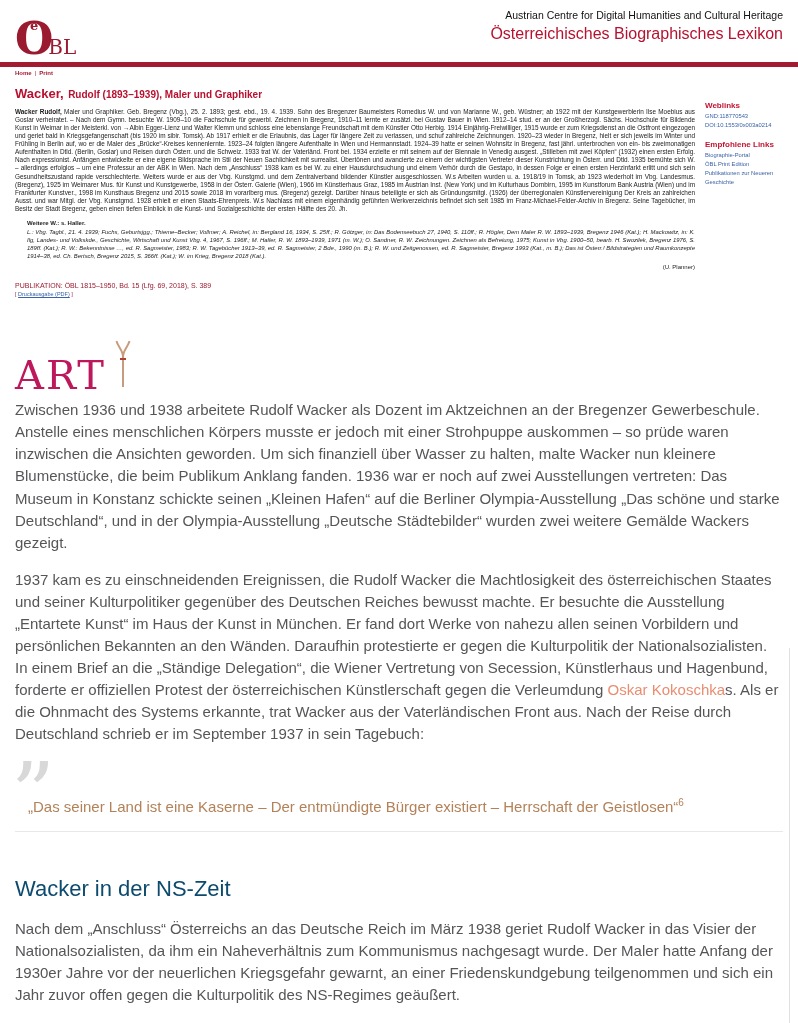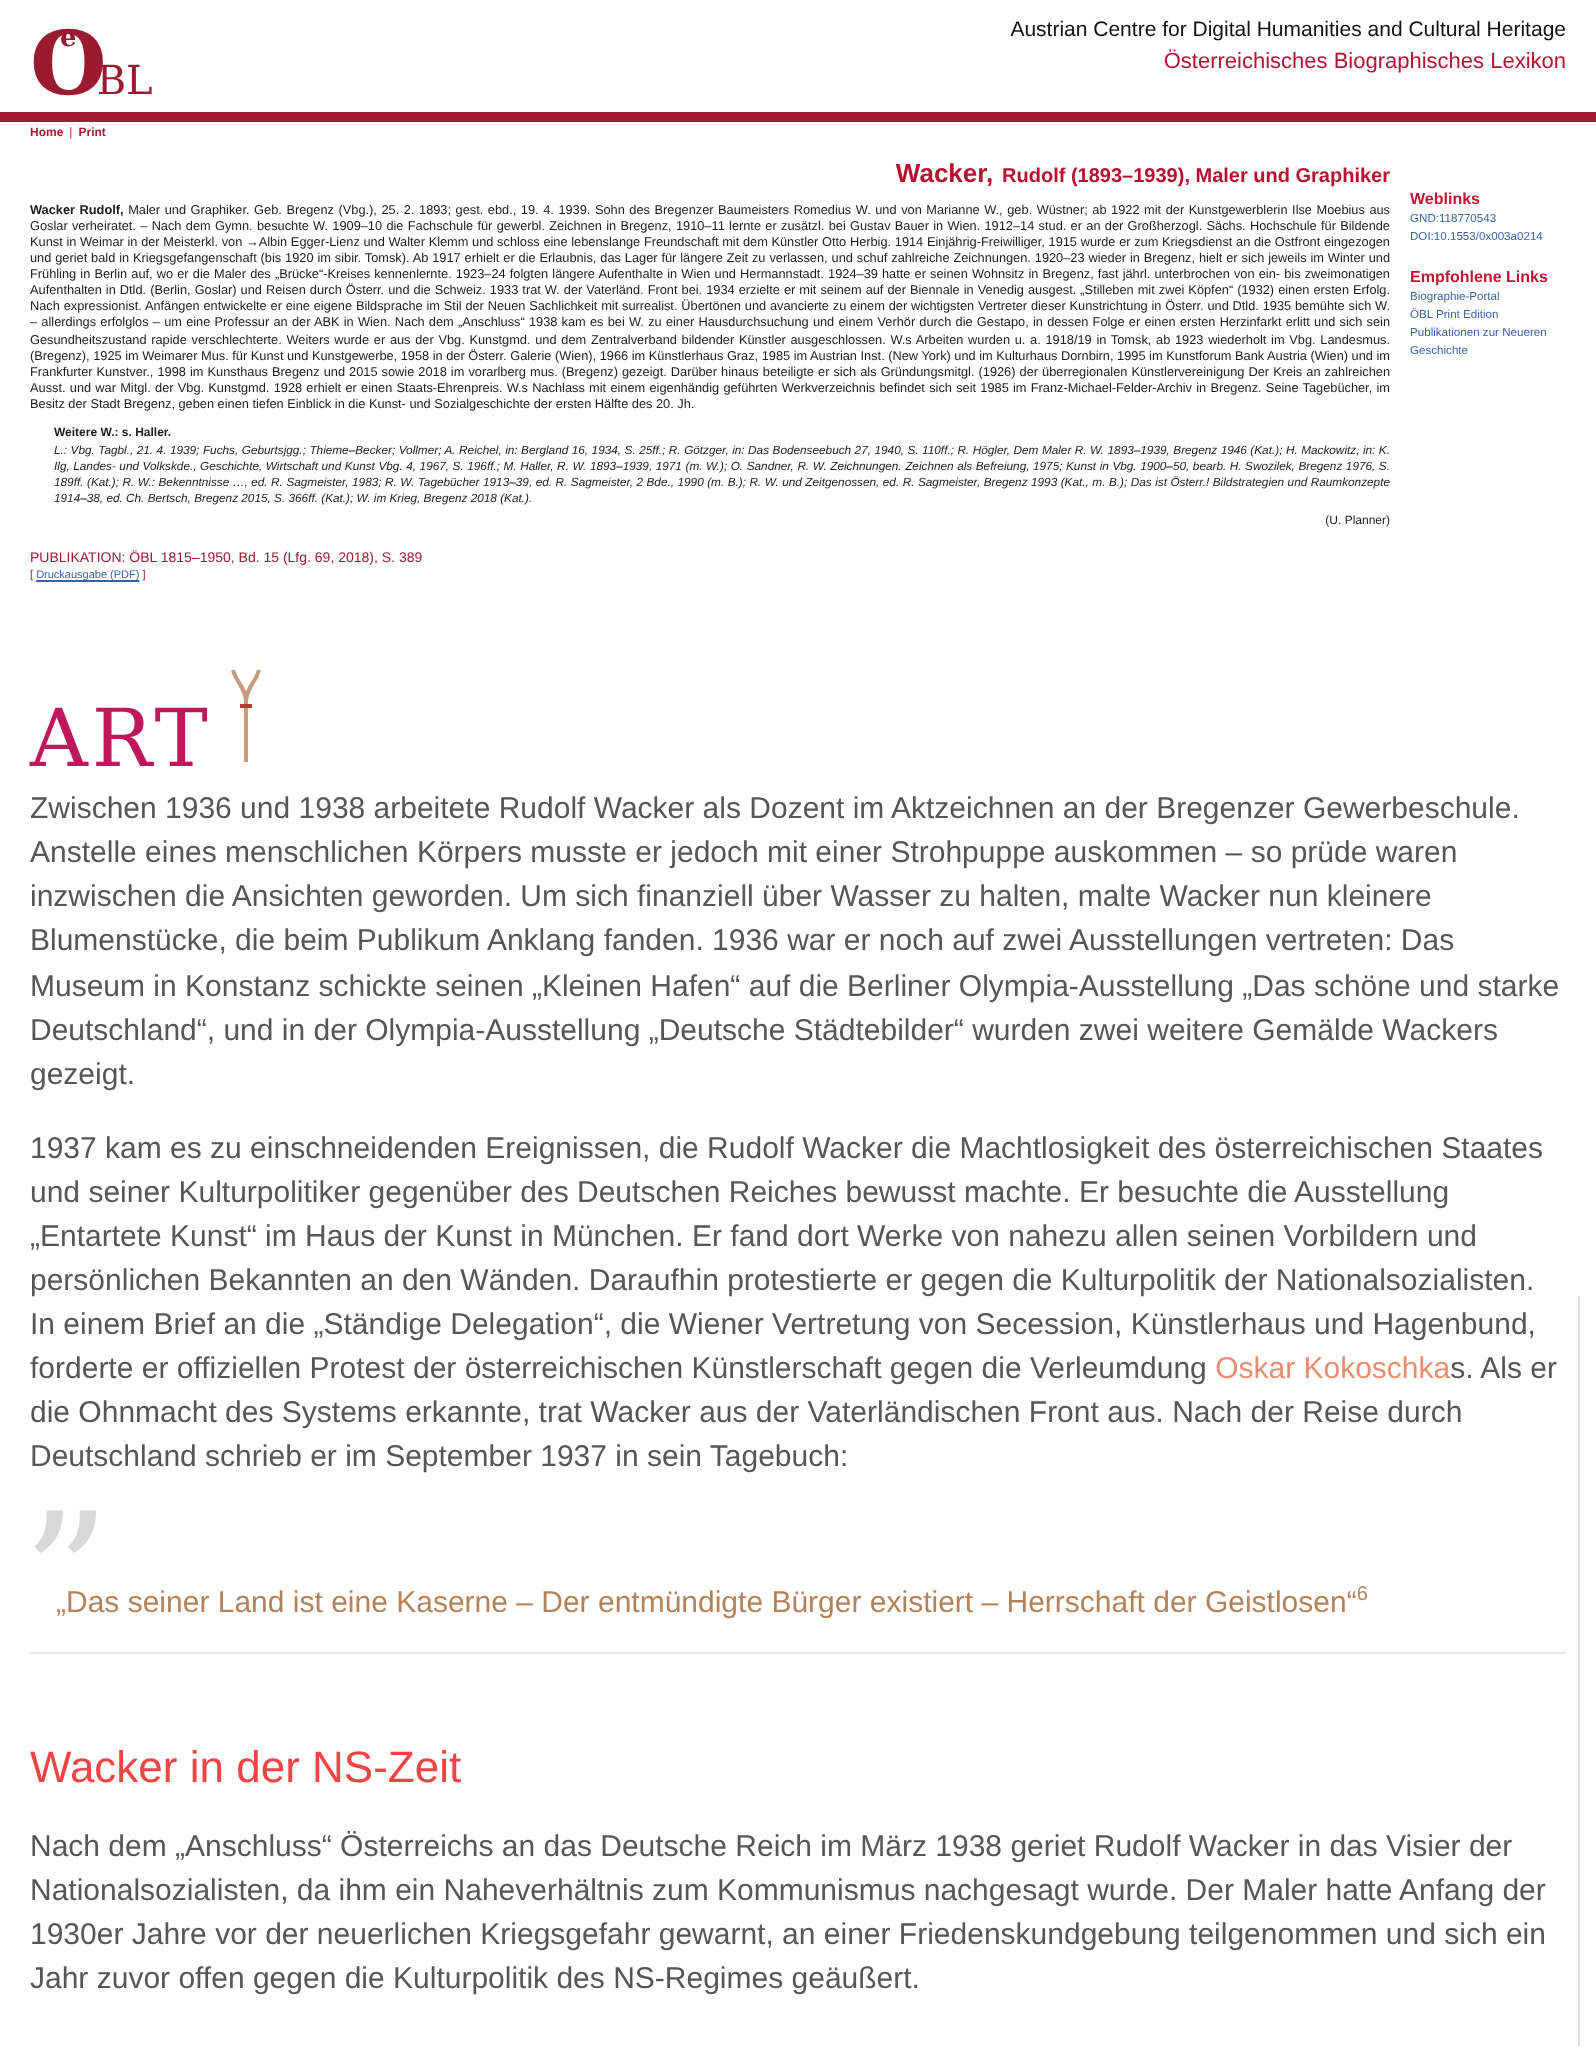--- a/index.html
+++ b/index.html
@@ -9,32 +9,32 @@
     font-family:"Liberation Sans", sans-serif; color:#1c1c1c;
   }
   
   .header { display:flex; justify-content:space-between; align-items:flex-end; padding:9px 15px 1px 15px; }
   .logo { position:relative; color:#9a1b30; font-family:"DejaVu Serif", serif; line-height:1; white-space:nowrap; cursor:pointer; }
   .logo-o  { font-size:44px; font-weight:700; }
   .logo-e  { position:absolute; left:15px; top:2px; font-size:13px; font-weight:700; }
   .logo-bl { font-size:20px; font-weight:400; margin-left:-5px; }
   .header-right { text-align:right; padding-bottom:18px; }
   .org-line  { font-size:10.5px; color:#121212; }
-  .site-line { font-size:11px; color:#b5122f; margin-top:4px; }
+  .site-line { font-size:16px; color:#b5122f; margin-top:4px; }
   .redbar { height:5px; background:#a21c31; }
   .nav { padding:3px 15px 0 15px; font-size:6px; color:#a21c31; }
   .nav a { color:#a21c31; text-decoration:none; font-weight:700; cursor:pointer; }
   .nav .sep { margin:0 3px; }
 
   
   .main { display:flex; padding:5px 5px 0 15px; }
   .entry { width:680px; }
   .sidebar { width:93px; padding-left:10px; }
 
-  .entry-title { margin:3px 0 6px 0; line-height:1.1;text-align:right; }
+  .entry-title { margin:3px 0 6px 0; line-height:1.1; }
   .t-name { color:#b8102e; font-weight:700; font-size:13px; }
   .t-rest { color:#b8102e; font-weight:700; font-size:10px; }
 
   .bio { font-size:6.4px; line-height:1.27; text-align:justify; }
   .bio-lead { font-weight:700; }
   .weitere { font-size:6px; font-weight:700; margin:7px 0 3px 12px; }
   .lit { font-size:5.9px; font-style:italic; line-height:1.32; margin-left:12px; text-align:justify; }
   .author { font-size:6px; text-align:right; margin-top:4px; }
   .publication { font-size:7px; color:#9a1b30; margin-top:12px; }
   .pdf-line { font-size:5.5px; margin-top:2px; }
@@ -53,21 +53,21 @@
   .aiw-body { margin-top:4px; }
   .aiw-body p { font-size:15px; line-height:1.47; color:#565659; margin:0 0 15px 0; }
   .kokoschka { color:#e98d70; cursor:pointer; text-decoration:none; }
 
   .quote-wrap { position:relative; margin-top:52px; padding:0 0 16px 13px; border-bottom:1px solid #e8e8e8; }
   .quote-mark { position:absolute; left:-4px; top:-46px; font-family:"DejaVu Serif", serif;
                 font-size:86px; color:#d8d8d8; line-height:1; letter-spacing:-6px; }
   .quote-text { font-size:15px; color:#b38259; position:relative; }
   .quote-text sup { font-size:10px; }
 
-  .section-title { font-size:22px; color:#ef4444; font-weight:500; margin:44px 0 16px 0; }
+  .section-title { font-size:22px; color:#0c4a6e; font-weight:500; margin:44px 0 16px 0; }
 
   .right-rule { position:absolute; right:8px; top:648px; height:375px; width:1px; background:#e0e0e0; }
 </style>
 </head>
 <body>
 
 <div class="header">
   <div class="logo">
     <span class="logo-o">O</span><span class="logo-e">e</span><span class="logo-bl">BL</span>
   </div>

